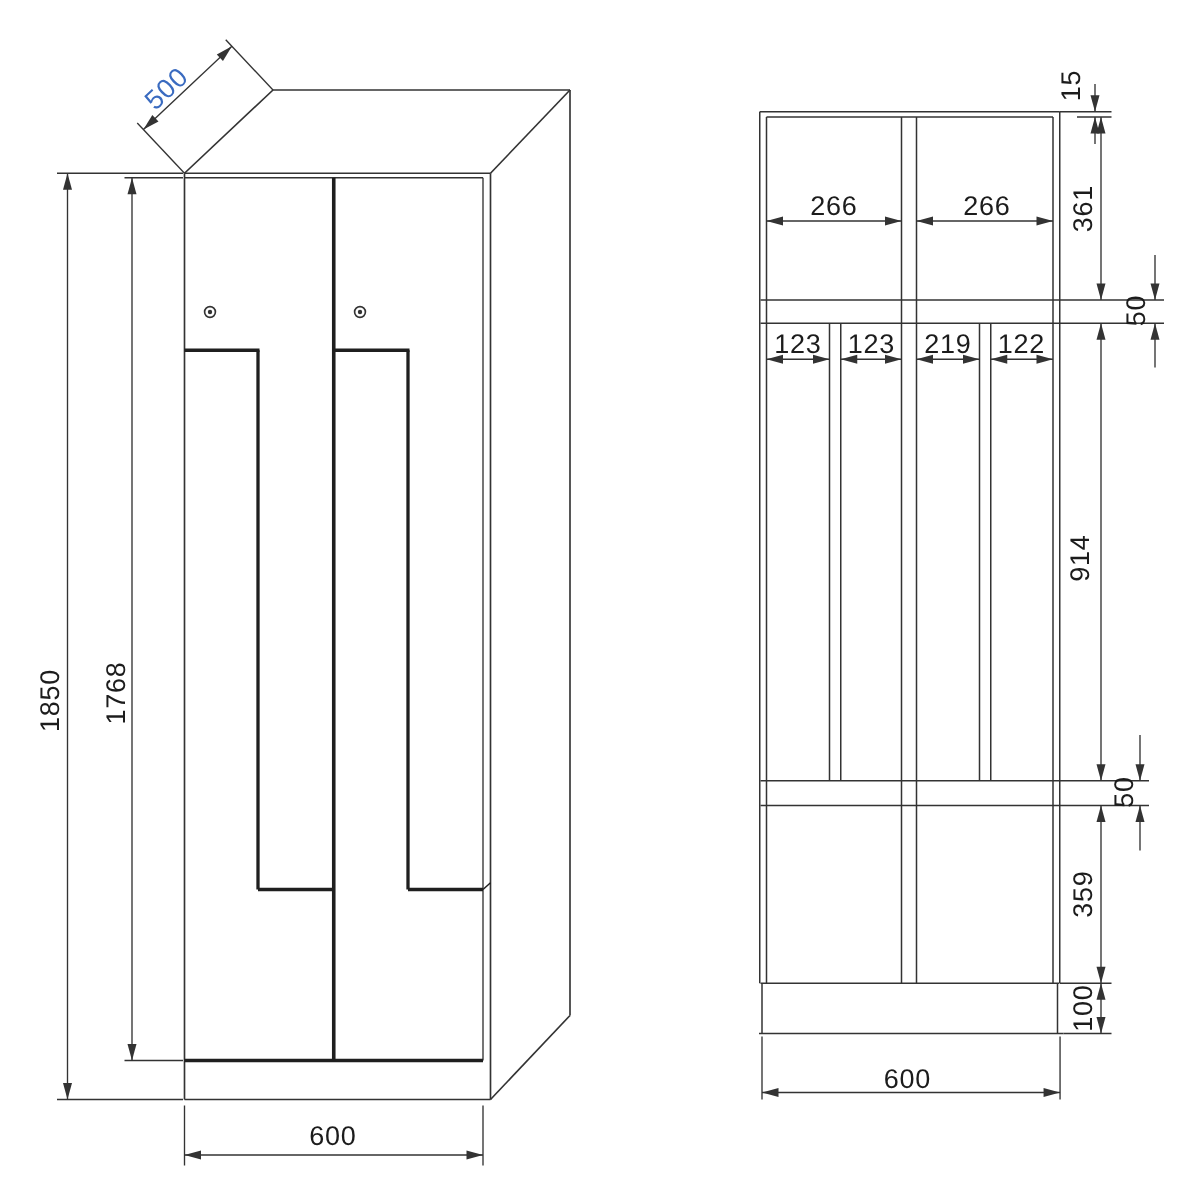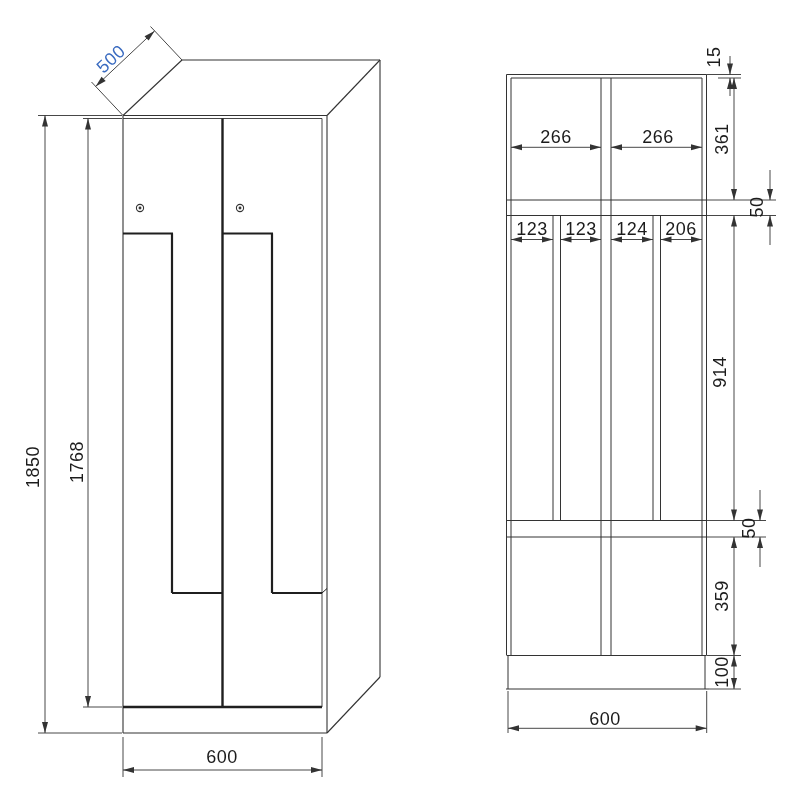--- a/index.html
+++ b/index.html
@@ -204,22 +204,22 @@
 
 <div class="dim-label rot43 blue" style="left:111px;top:59px;">500</div>
 <div class="dim-label rot90" style="left:33px;top:467px;">1850</div>
 <div class="dim-label rot90" style="left:77px;top:462px;">1768</div>
 <div class="dim-label" style="left:222px;top:757px;">600</div>
 
 <div class="dim-label" style="left:556px;top:137px;">266</div>
 <div class="dim-label" style="left:658px;top:137px;">266</div>
 <div class="dim-label" style="left:532px;top:229px;">123</div>
 <div class="dim-label" style="left:581px;top:229px;">123</div>
-<div class="dim-label" style="left:632px;top:229px;">124</div>
-<div class="dim-label" style="left:681px;top:229px;">206</div>
+<div class="dim-label" style="left:632px;top:229px;">219</div>
+<div class="dim-label" style="left:681px;top:229px;">122</div>
 <div class="dim-label rot90" style="left:714px;top:57px;">15</div>
 <div class="dim-label rot90" style="left:722px;top:139px;">361</div>
 <div class="dim-label rot90" style="left:757px;top:207px;">50</div>
 <div class="dim-label rot90" style="left:720px;top:372px;">914</div>
 <div class="dim-label rot90" style="left:749px;top:528px;">50</div>
 <div class="dim-label rot90" style="left:722px;top:596px;">359</div>
 <div class="dim-label rot90" style="left:722px;top:672px;">100</div>
 <div class="dim-label" style="left:605px;top:719px;">600</div>
 
 </div>

